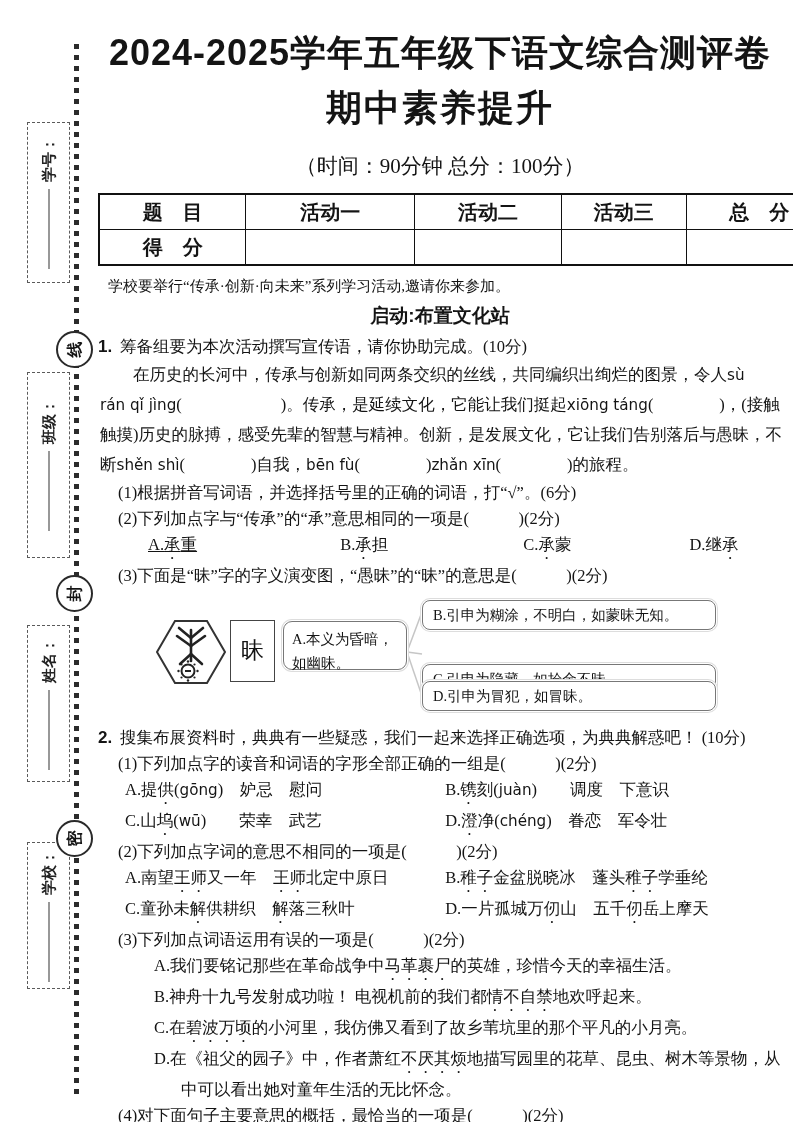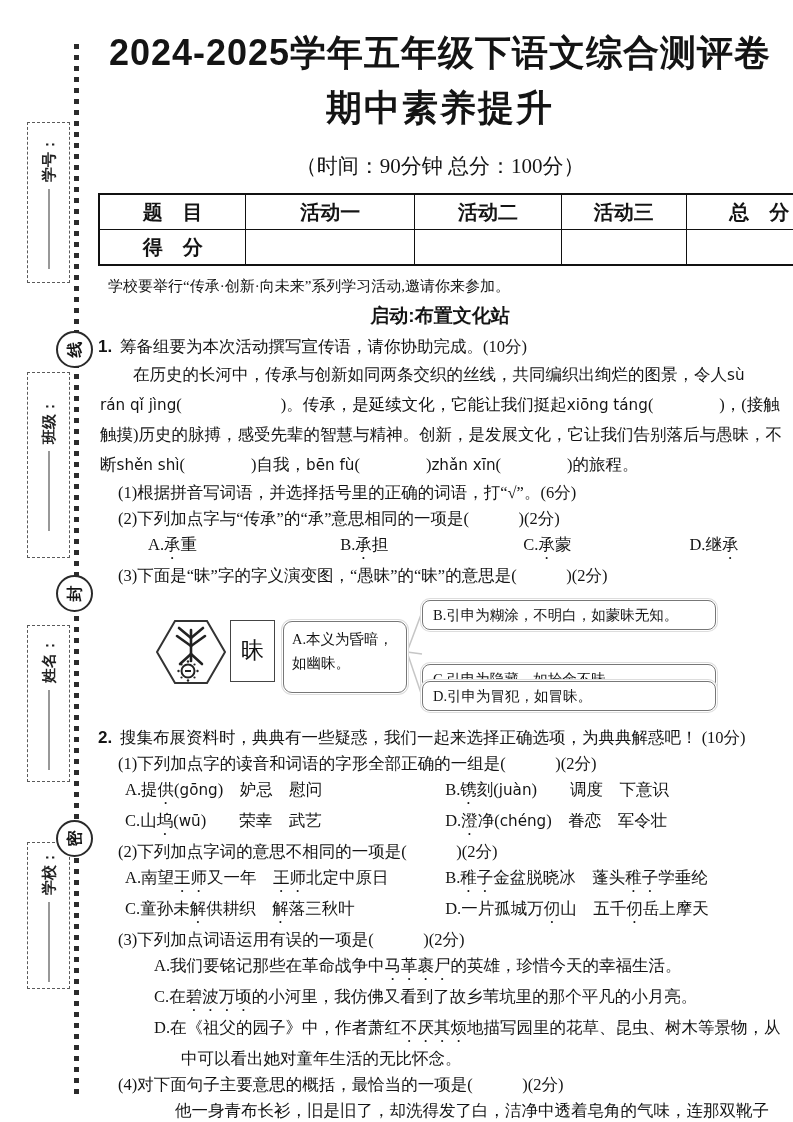--- a/index.html
+++ b/index.html
@@ -68,21 +68,21 @@
   .q { font-size:16.5px; line-height:26px; }
   .q-stem { display:flex; margin-top:4px; }
   .q-num {
     flex:0 0 22px; font-family:"Liberation Sans", sans-serif;
     font-weight:bold; font-size:17px;
   }
   .passage-line { line-height:30px; margin-left:2px; text-align:justify; }
   .passage-line.indent { text-indent:2em; }
   .sub-item { margin-left:20px; line-height:26px; }
   .opt-row4 { margin-left:50px; line-height:26px; white-space:nowrap; }
-  .opt-row4 span.o1 { display:inline-block; width:188px; }
+  .opt-row4 span.o1 { display:inline-block; width:188px;text-decoration:underline; }
   .opt-row4 span.o2 { display:inline-block; width:179px; }
   .opt-row4 span.o3 { display:inline-block; width:162px; }
   .opt-row2 { margin-left:27px; line-height:26px; white-space:nowrap; }
   .opt-row2 span.left { display:inline-block; width:316px; }
   .opt-line { margin-left:56px; line-height:26px; padding-left:27px; text-indent:-27px; }
   .quote-line { margin-left:44px; line-height:26px; text-indent:2em; }
 
   .pinyin { font-family:"DejaVu Sans", sans-serif; font-size:0.92em; letter-spacing:0; }
   .em-dot {
     -webkit-text-emphasis:filled dot #111;
@@ -93,21 +93,21 @@
 
   
   .diagram { position:relative; height:128px; margin-top:4px; }
   .hexagon { position:absolute; left:57px; top:24px; width:72px; height:70px; }
   .char-box {
     position:absolute; left:132px; top:27px; width:45px; height:62px; box-sizing:border-box;
     border:1.5px solid #444; display:flex; align-items:center; justify-content:center;
     font-size:23px;
   }
   .root-box {
-    position:absolute; left:185px; top:28px; width:124px; height:72px; box-sizing:border-box;
+    position:absolute; left:185px; top:28px; width:124px; height:49px; box-sizing:border-box;
     border:1.3px solid #777; border-radius:9px; background:#fff;
     padding:5px 8px; font-size:14.5px; line-height:24px;
     box-shadow:0 0 0 1px #fff, 0 0 0 2px #ddd;
   }
   .branch-box {
     position:absolute; left:324px; width:294px; height:30px; box-sizing:border-box;
     border:1.3px solid #777; border-radius:8px; background:#fff;
     padding:0 10px; font-size:14.5px; line-height:28px; white-space:nowrap;
     box-shadow:0 0 0 1px #fff, 0 0 0 2px #ddd;
   }
@@ -267,20 +267,21 @@
       <div class="opt-row2">
         <span class="left">A.南望<span class="em-dot">王师</span>又一年　<span class="em-dot">王师</span>北定中原日</span>
         <span>B.<span class="em-dot">稚子</span>金盆脱晓冰　蓬头<span class="em-dot">稚子</span>学垂纶</span>
       </div>
       <div class="opt-row2">
         <span class="left">C.童孙未<span class="em-dot">解</span>供耕织　<span class="em-dot">解</span>落三秋叶</span>
         <span>D.一片孤城万<span class="em-dot">仞</span>山　五千<span class="em-dot">仞</span>岳上摩天</span>
       </div>
       <div class="sub-item">(3)下列加点词语运用有误的一项是(　　　)(2分)</div>
       <div class="opt-line">A.我们要铭记那些在革命战争中<span class="em-dot">马革裹尸</span>的英雄，珍惜今天的幸福生活。</div>
+      <div class="opt-line">B.神舟十九号发射成功啦！ 电视机前的我们都<span class="em-dot">情不自禁</span>地欢呼起来。</div>
       <div class="opt-line">C.在<span class="em-dot">碧波万顷</span>的小河里，我仿佛又看到了故乡苇坑里的那个平凡的小月亮。</div>
       <div class="opt-line">D.在《祖父的园子》中，作者萧红<span class="em-dot">不厌其烦</span>地描写园里的花草、昆虫、树木等景物，从中可以看出她对童年生活的无比怀念。</div>
       <div class="sub-item">(4)对下面句子主要意思的概括，最恰当的一项是(　　　)(2分)</div>
       <div class="quote-line">他一身青布长衫，旧是旧了，却洗得发了白，洁净中透着皂角的气味，连那双靴子的样</div>
     </div>
 
   </div>
 </div>
 
 </body></html>

